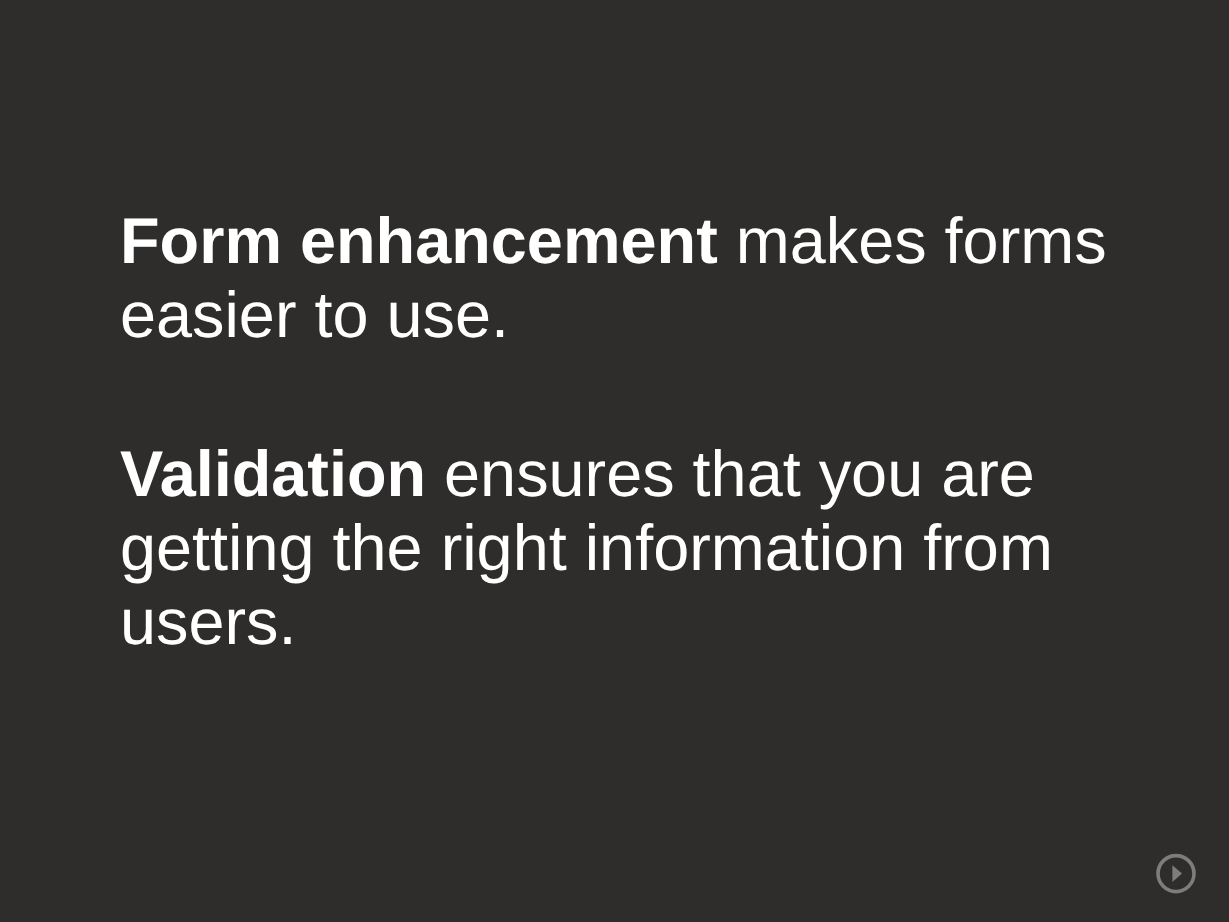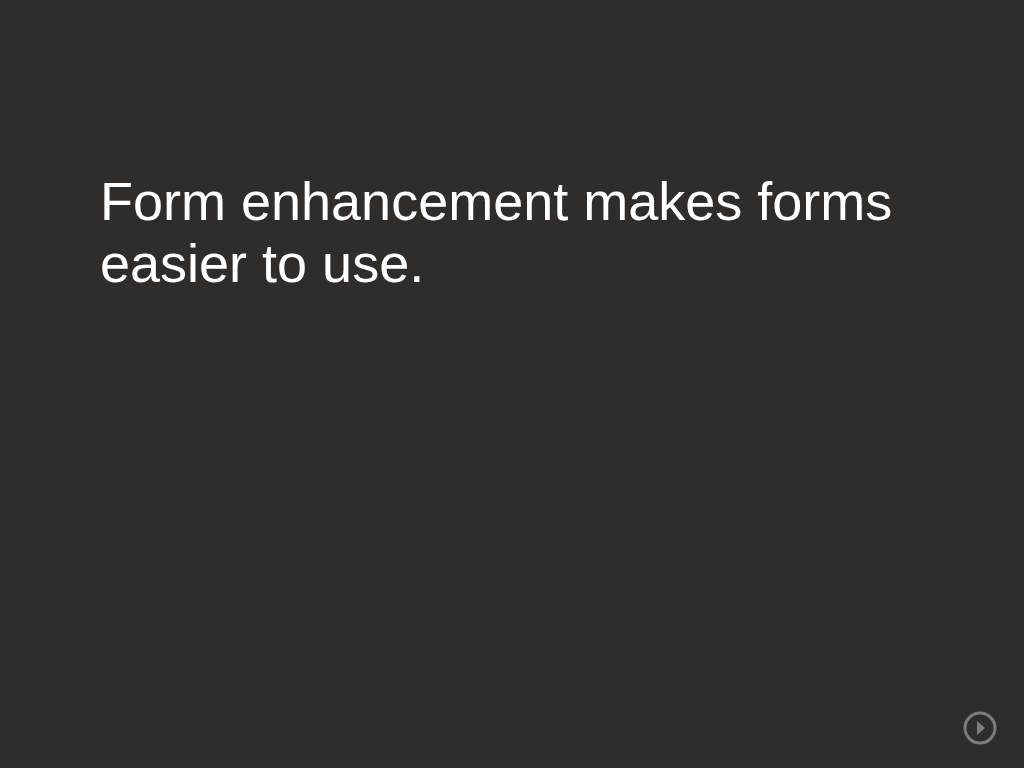--- a/index.html
+++ b/index.html
@@ -22,21 +22,21 @@
   .para {
     font-size: 54px;
     line-height: 1.15;
     margin: 0 0 70px 0;
     font-weight: 400;
   }
   .para:last-of-type {
     margin-bottom: 0;
   }
   .bold {
-    font-weight: 400;
+    font-weight: 700;
   }
   .next-btn {
     position: absolute;
     right: 26px;
     bottom: 22px;
     width: 36px;
     height: 36px;
     display: flex;
     align-items: center;
     justify-content: center;
@@ -48,20 +48,23 @@
 </style>
 </head>
 <body>
 
 <div class="slide">
 
   <p class="para">
     <span class="bold">Form enhancement</span><span> makes forms easier to use.</span>
   </p>
 
+  <p class="para">
+    <span class="bold">Validation</span><span> ensures that you are getting the right information from users.</span>
+  </p>
 
   <div class="next-btn">
     <span>
       <svg width="34" height="34" viewBox="0 0 34 34">
         <circle cx="17" cy="17" r="15" fill="none" stroke="#7e7d7b" stroke-width="3"></circle>
         <path d="M14 10 L22 17 L14 24 Z" fill="#7e7d7b"></path>
       </svg>
     </span>
   </div>
 

